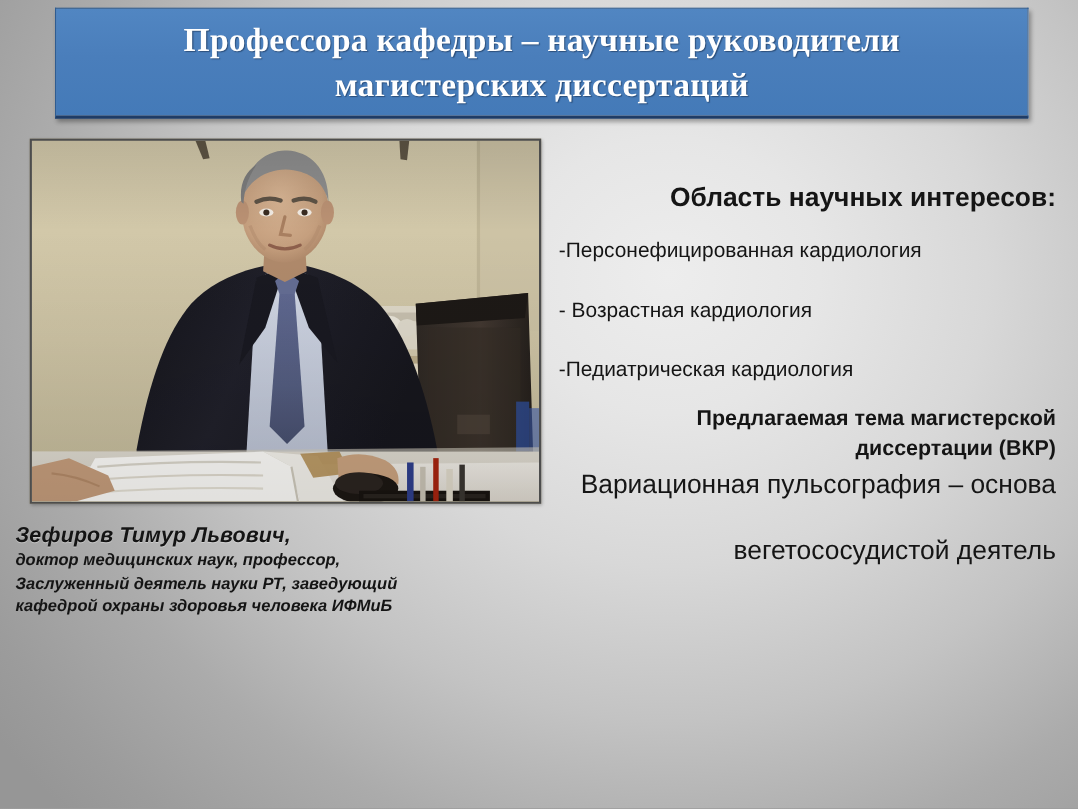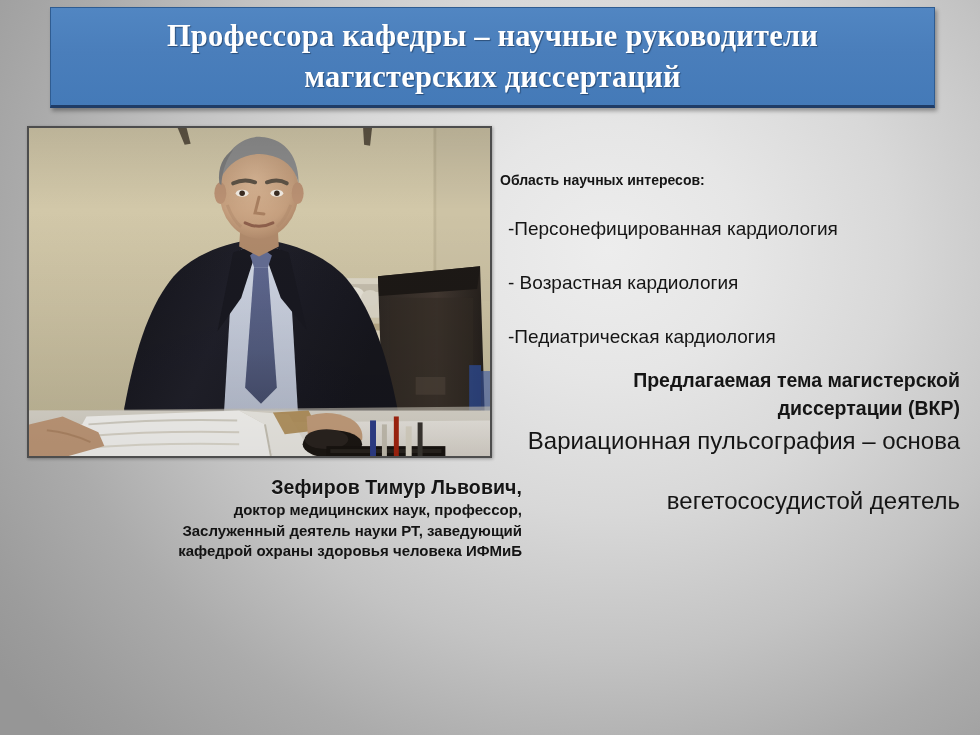--- a/index.html
+++ b/index.html
@@ -39,40 +39,40 @@
   #photo-frame{
     position:absolute;left:27px;top:126px;width:465px;height:332px;
     border:2px solid #4d4d4d;box-sizing:border-box;
     background:#cfc6a8;overflow:hidden;
     box-shadow:1px 1px 3px rgba(0,0,0,.3);
   }
   #photo-svg{display:block;width:100%;height:100%;}
 
   
   #photo-caption{
-    position:absolute;left:30px;top:474px;width:492px;
-    text-align:right;color:#141414;
+    position:absolute;left:14px;top:474px;width:492px;
+    text-align:left;color:#141414;font-style:italic;
   }
   .cap-name{
     font-weight:bold;font-size:19.5px;line-height:26px;
     letter-spacing:.1px;
     text-shadow:0 1px 0 rgba(255,255,255,.35);
   }
   .cap-line{
     font-weight:bold;font-size:15px;line-height:20.5px;
     letter-spacing:0px;
   }
 
   
   #interests-block{
     position:absolute;left:500px;top:168px;width:460px;color:#151515;
   }
   #interests-heading{
-    font-weight:bold;font-size:14px;line-height:24px;
-    text-align:left;margin-bottom:9px;
+    font-weight:bold;font-size:24px;line-height:24px;
+    text-align:right;margin-bottom:9px;
   }
   .interest-item{
     font-size:19px;line-height:34px;text-align:left;
     padding-left:8px;white-space:nowrap;margin-top:20px;
   }
 
   #topic-block{
     position:absolute;left:500px;top:366px;width:460px;color:#151515;
     text-align:right;
   }

